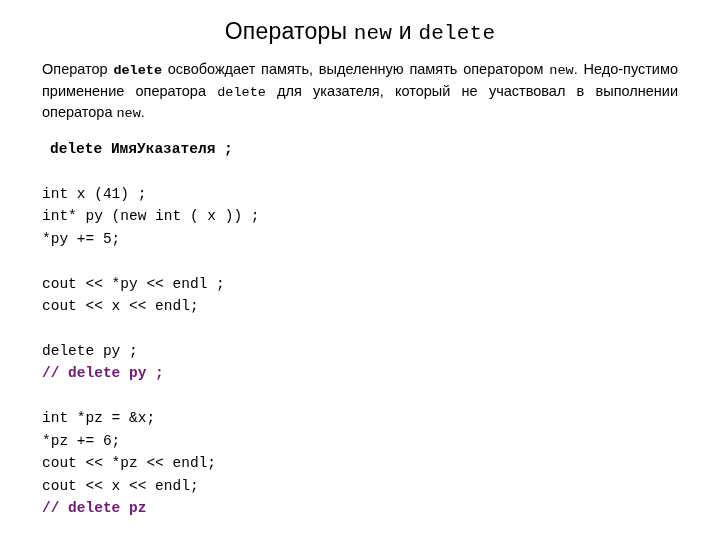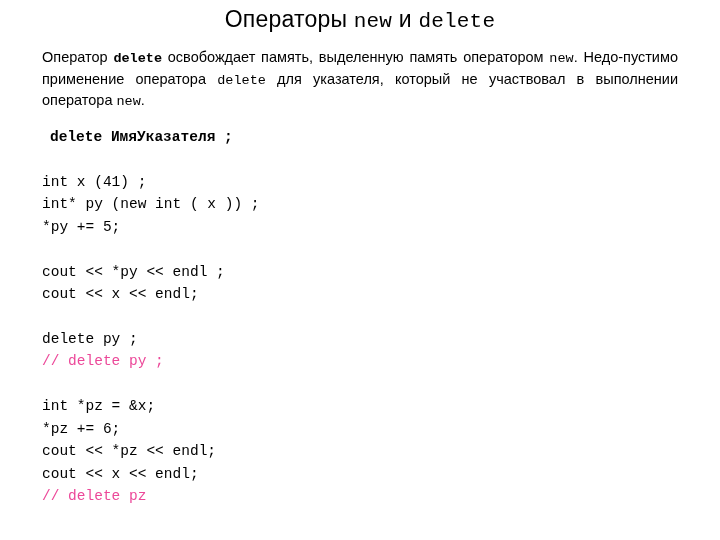--- a/index.html
+++ b/index.html
@@ -7,21 +7,21 @@
     padding: 0;
     width: 720px;
     height: 540px;
     background: #ffffff;
     font-family: Arial, Helvetica, sans-serif;
     color: #000;
     overflow: hidden;
   }
   .slide {
     box-sizing: border-box;
-    padding: 6px 42px 0 42px;
+    padding: 18px 42px 0 42px;
   }
   .title {
     text-align: center;
     font-size: 23px;
     font-weight: normal;
     margin-bottom: 14px;
     letter-spacing: 0.2px;
   }
   .title .mono {
     font-family: "Courier New", Courier, monospace;
@@ -38,21 +38,21 @@
     font-size: 13.5px;
   }
   .para .bold { font-weight: bold; }
   .code {
     font-family: "Courier New", Courier, monospace;
     font-size: 14.5px;
     line-height: 1.55;
     white-space: pre;
   }
   .code .bold { font-weight: bold; margin-left: 8px; }
-  .code .red  { color: #ec4899; }
+  .code .red  { color: #701a75; font-weight: bold; }
 </style>
 </head>
 <body>
 
 <div class="slide">
 
   <div class="title">
     <span>Операторы </span><span class="mono">new</span><span> и </span><span class="mono">delete</span>
   </div>
 

